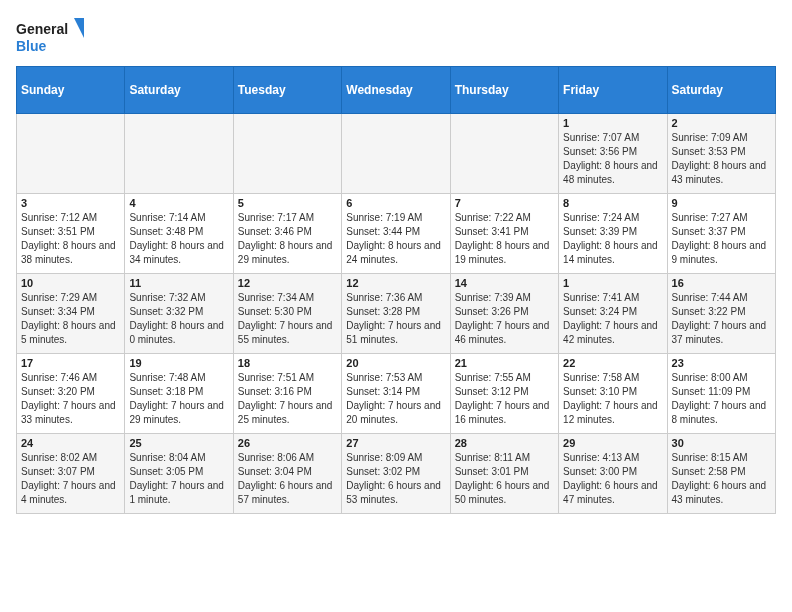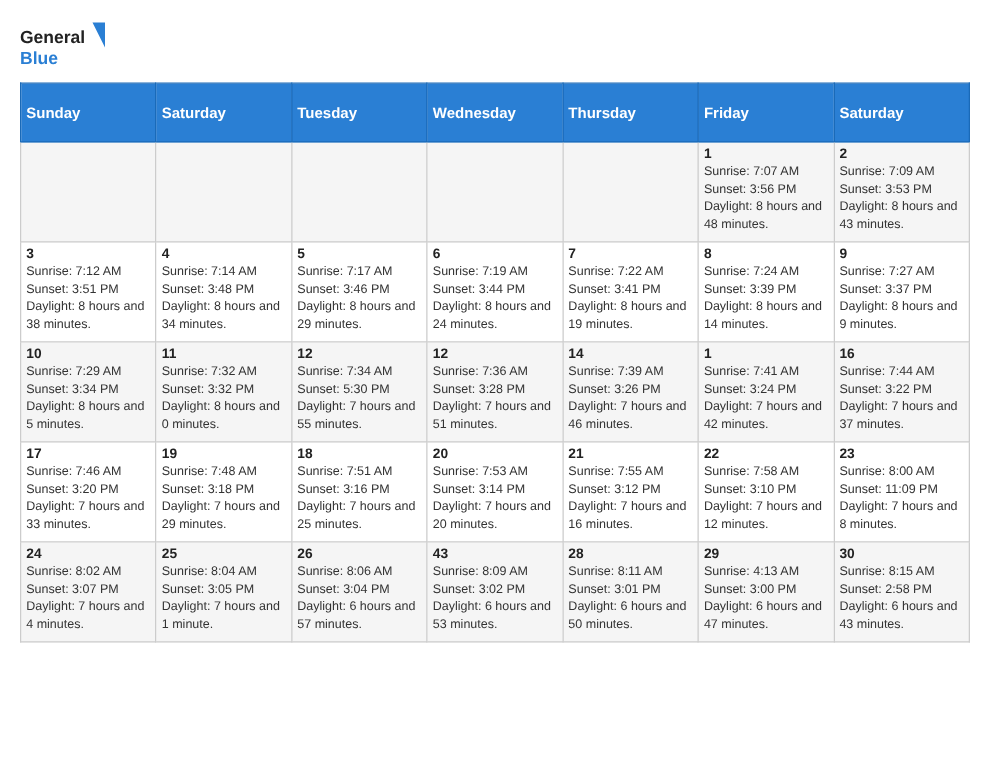--- a/index.html
+++ b/index.html
@@ -277,21 +277,21 @@
 Sunset: 3:05 PM
 Daylight: 7 hours and 1 minute.</div>
           </td>
           <td>
             <span class="day-num">26</span>
             <div class="day-info">Sunrise: 8:06 AM
 Sunset: 3:04 PM
 Daylight: 6 hours and 57 minutes.</div>
           </td>
           <td>
-            <span class="day-num">43</span>
+            <span class="day-num">27</span>
             <div class="day-info">Sunrise: 8:09 AM
 Sunset: 3:02 PM
 Daylight: 6 hours and 53 minutes.</div>
           </td>
           <td>
             <span class="day-num">28</span>
             <div class="day-info">Sunrise: 8:11 AM
 Sunset: 3:01 PM
 Daylight: 6 hours and 50 minutes.</div>
           </td>

